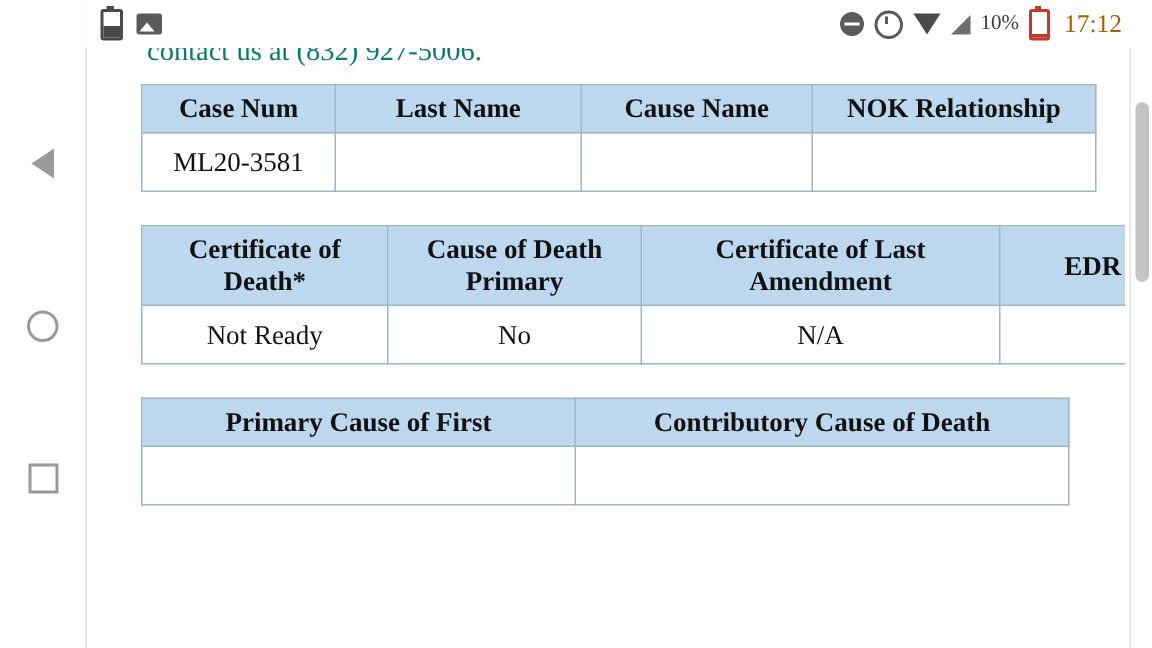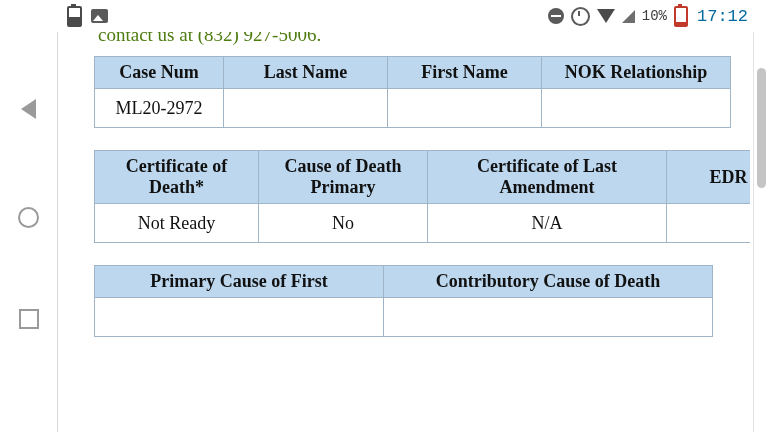--- a/index.html
+++ b/index.html
@@ -64,21 +64,21 @@
   
   .status-bar {
     position: absolute;
     left: 57px; top: 0;
     width: 697px;
     height: 32px;
     background: #ffffff;
     display: flex;
     padding: 0 6px 0 10px;
     box-sizing: border-box;
-    font-family: Liberation Mono, monospace;
+    font-family: Liberation Serif, serif;
     font-size: 15px;
     color: #3c3c3c;
   }
   .status-left { display: flex; align-items: center; gap: 9px; }
   .status-right { margin-left: auto; display: flex; align-items: center; gap: 7px; }
 
   .ic-battery-small {
     width: 11px; height: 17px;
     border: 2px solid #4a4a4a;
     border-radius: 2px;
@@ -152,38 +152,38 @@
     position: relative;
     background: linear-gradient(to top, #c0392b 15%, #ffffff 15%);
   }
   .ic-battery::after {
     content: "";
     position: absolute;
     top: -4px; left: 2px;
     width: 4px; height: 2px;
     background: #c0392b;
   }
-  .clock { font-size: 17px; color: #0369a1; margin-left: 2px; }
+  .clock { font-size: 17px; color: #a16207; margin-left: 2px; }
 
   
   .doc {
     position: absolute;
     left: 58px; top: 32px;
     width: 692px;
     height: 400px;
     background: #ffffff;
     overflow: hidden;
   }
   .doc-inner {
     position: relative;
     padding: 0 34px;
   }
   .lead-text {
     font-size: 19px;
-    color: #4d7c0f;
+    color: #0f766e;
     margin: 0 0 10px 6px;
     line-height: 22px;
     white-space: nowrap;
     
     margin-top: -8px;
   }
 
   table.t {
     border-collapse: collapse;
     width: 600px;
@@ -272,27 +272,27 @@
   <div class="doc">
     <div class="doc-inner">
 
       <p class="lead-text">contact us at (832) 927-5006.</p>
 
       <table class="t t-wide t-shift">
         <thead>
           <tr>
             <th style="width:120px">Case Num</th>
             <th style="width:155px">Last Name</th>
-            <th style="width:145px">First Name</th>
+            <th style="width:145px">Cause Name</th>
             <th style="width:180px">NOK Relationship</th>
           </tr>
         </thead>
         <tbody>
           <tr>
-            <td>ML20-2972</td>
+            <td>ML20-3581</td>
             <td></td>
             <td></td>
             <td></td>
           </tr>
         </tbody>
       </table>
 
       <table class="t t2 t-shift">
         <thead>
           <tr>

